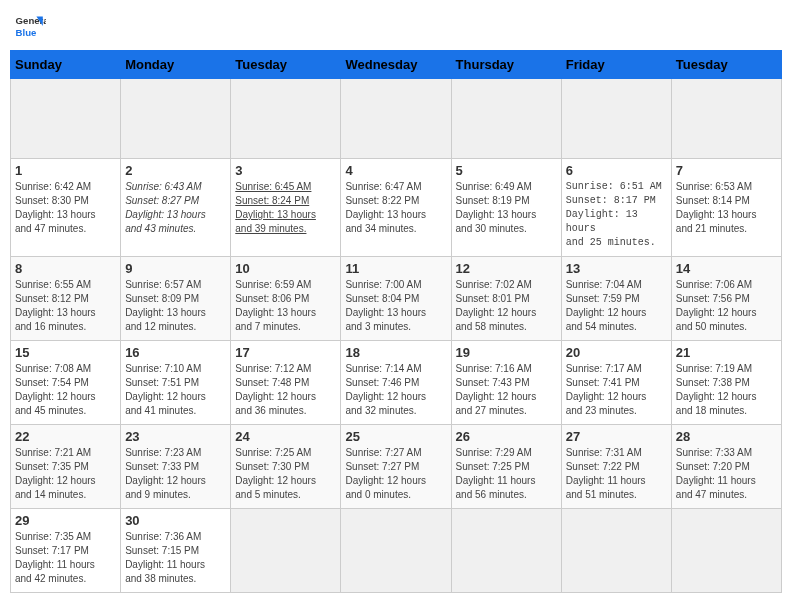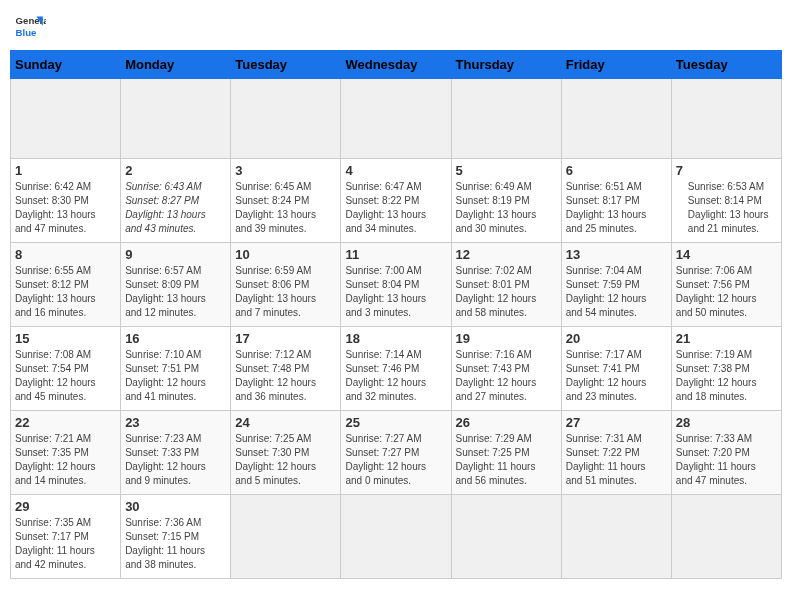--- a/index.html
+++ b/index.html
@@ -119,49 +119,49 @@
         </td>
         <td>
           <span class="day-num">2</span>
           <div class="cell-content" style="white-space: pre-line; font-style: italic;">Sunrise: 6:43 AM
 Sunset: 8:27 PM
 Daylight: 13 hours
 and 43 minutes.</div>
         </td>
         <td>
           <span class="day-num">3</span>
-          <div class="cell-content" style="white-space: pre-line;">Sunrise: 6:45 AM
+          <div class="cell-content" style="white-space: pre-line; text-decoration: underline;">Sunrise: 6:45 AM
 Sunset: 8:24 PM
 Daylight: 13 hours
 and 39 minutes.</div>
         </td>
         <td>
           <span class="day-num">4</span>
           <div class="cell-content" style="white-space: pre-line;">Sunrise: 6:47 AM
 Sunset: 8:22 PM
 Daylight: 13 hours
 and 34 minutes.</div>
         </td>
         <td>
           <span class="day-num">5</span>
           <div class="cell-content" style="white-space: pre-line;">Sunrise: 6:49 AM
 Sunset: 8:19 PM
 Daylight: 13 hours
 and 30 minutes.</div>
         </td>
         <td>
           <span class="day-num">6</span>
-          <div class="cell-content" style="white-space: pre-line;">Sunrise: 6:51 AM
+          <div class="cell-content" style="white-space: pre-line; font-family: Liberation Mono, monospace;">Sunrise: 6:51 AM
 Sunset: 8:17 PM
 Daylight: 13 hours
 and 25 minutes.</div>
         </td>
         <td>
           <span class="day-num">7</span>
-          <div class="cell-content" style="white-space: pre-line; margin-left: 12px;">Sunrise: 6:53 AM
+          <div class="cell-content" style="white-space: pre-line;">Sunrise: 6:53 AM
 Sunset: 8:14 PM
 Daylight: 13 hours
 and 21 minutes.</div>
         </td>
       </tr>
       <tr>
         <td>
           <span class="day-num">8</span>
           <div class="cell-content" style="white-space: pre-line;">Sunrise: 6:55 AM
 Sunset: 8:12 PM

